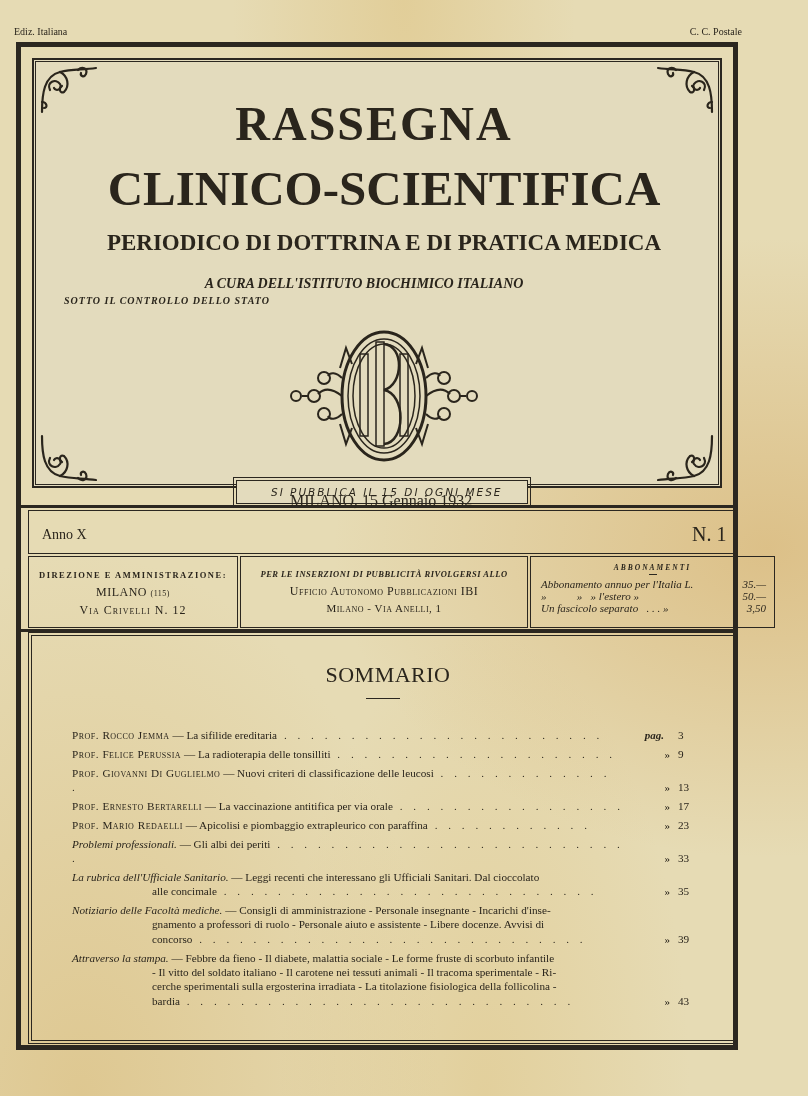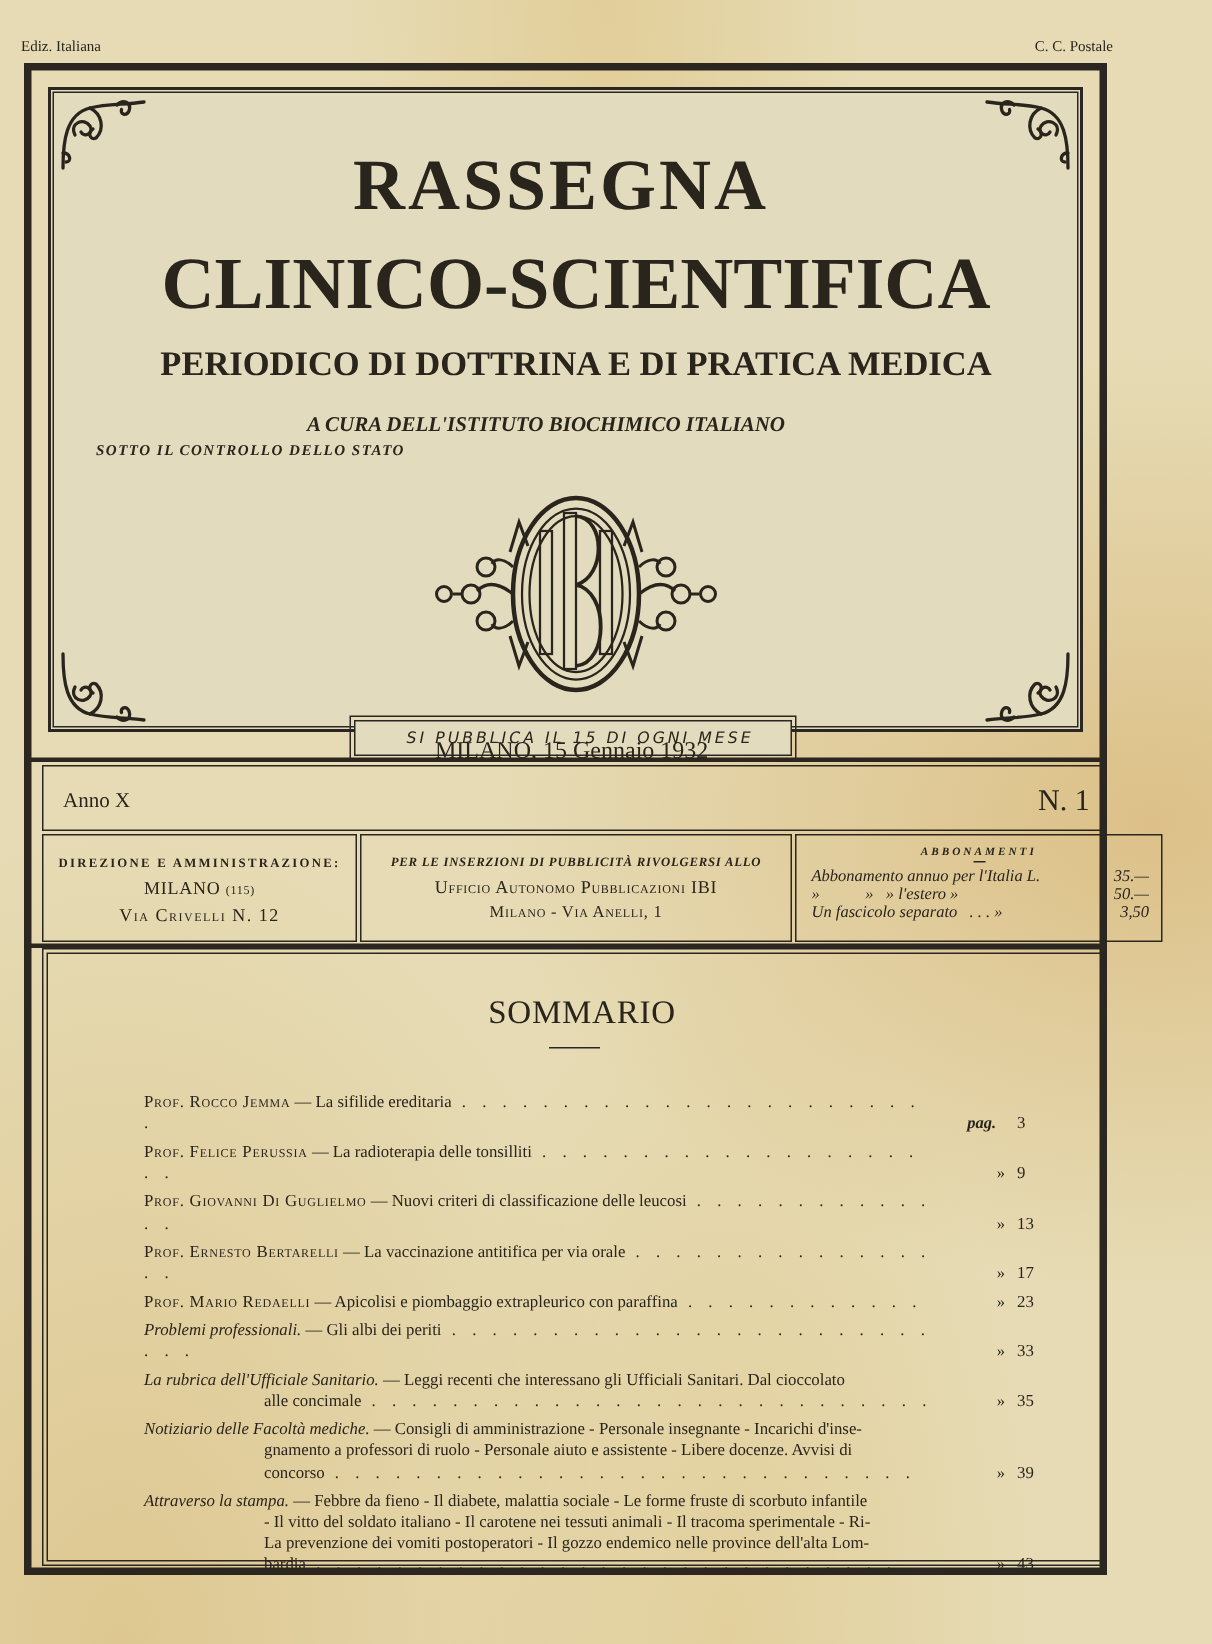--- a/index.html
+++ b/index.html
@@ -109,21 +109,21 @@
     border: 1px solid #2b2720; box-sizing: border-box;
     outline: 1px solid #2b2720; outline-offset: -4px;
   }
   .somm-title {
     position: absolute; left: 0; width: 808px; top: 662px; text-align: center;
     font-size: 22px; letter-spacing: 0.5px; margin-left: -16px;
   }
   .somm-rule { position: absolute; left: 366px; top: 698px; width: 34px; height: 1px; background: #2b2720; }
 
   .toc { position: absolute; left: 72px; width: 632px; font-size: 11.2px; line-height: 14.3px; }
-  .entry { position: relative; margin-bottom: 4.6px; margin-left: 24px; }
+  .entry { position: relative; margin-bottom: 4.6px; }
   .entry .txt { display: block; padding-right: 80px; }
   .entry .cont { display: block; padding-left: 80px; padding-right: 80px; }
   .entry .mark { position: absolute; right: 34px; bottom: 0; font-size: 11px; }
   .entry .mark.pag { font-style: italic; font-weight: bold; right: 40px; }
   .entry .pg { position: absolute; right: 0; bottom: 0; width: 26px; text-align: left; }
   .auth { font-variant: small-caps; letter-spacing: 0.5px; }
   .ital { font-style: italic; }
   .dots { letter-spacing: 4px; }
 </style>
 </head>
@@ -290,18 +290,18 @@
   <div class="entry">
     <span class="txt"><span class="ital">Notiziario delle Facoltà mediche.</span><span> — Consigli di amministrazione - Personale insegnante - Incarichi d'inse-</span></span>
     <span class="cont">gnamento a professori di ruolo - Personale aiuto e assistente - Libere docenze. Avvisi di</span>
     <span class="cont"><span>concorso</span><span class="dots"> . . . . . . . . . . . . . . . . . . . . . . . . . . . . .</span></span>
     <span class="mark">»</span>
     <span class="pg">39</span>
   </div>
   <div class="entry">
     <span class="txt"><span class="ital">Attraverso la stampa.</span><span> — Febbre da fieno - Il diabete, malattia sociale - Le forme fruste di scorbuto infantile</span></span>
     <span class="cont">- Il vitto del soldato italiano - Il carotene nei tessuti animali - Il tracoma sperimentale - Ri-</span>
-    <span class="cont">La prevenzione dei vomiti postoperatori - Il gozzo endemico nelle province dell'alta Lom-</span>
+    <span class="cont">cerche sperimentali sulla ergosterina irradiata - La titolazione fisiologica della follicolina -</span>
     <span class="cont"><span>bardia</span><span class="dots"> . . . . . . . . . . . . . . . . . . . . . . . . . . . . .</span></span>
     <span class="mark">»</span>
     <span class="pg">43</span>
   </div>
 </div>
 
 </body></html>

